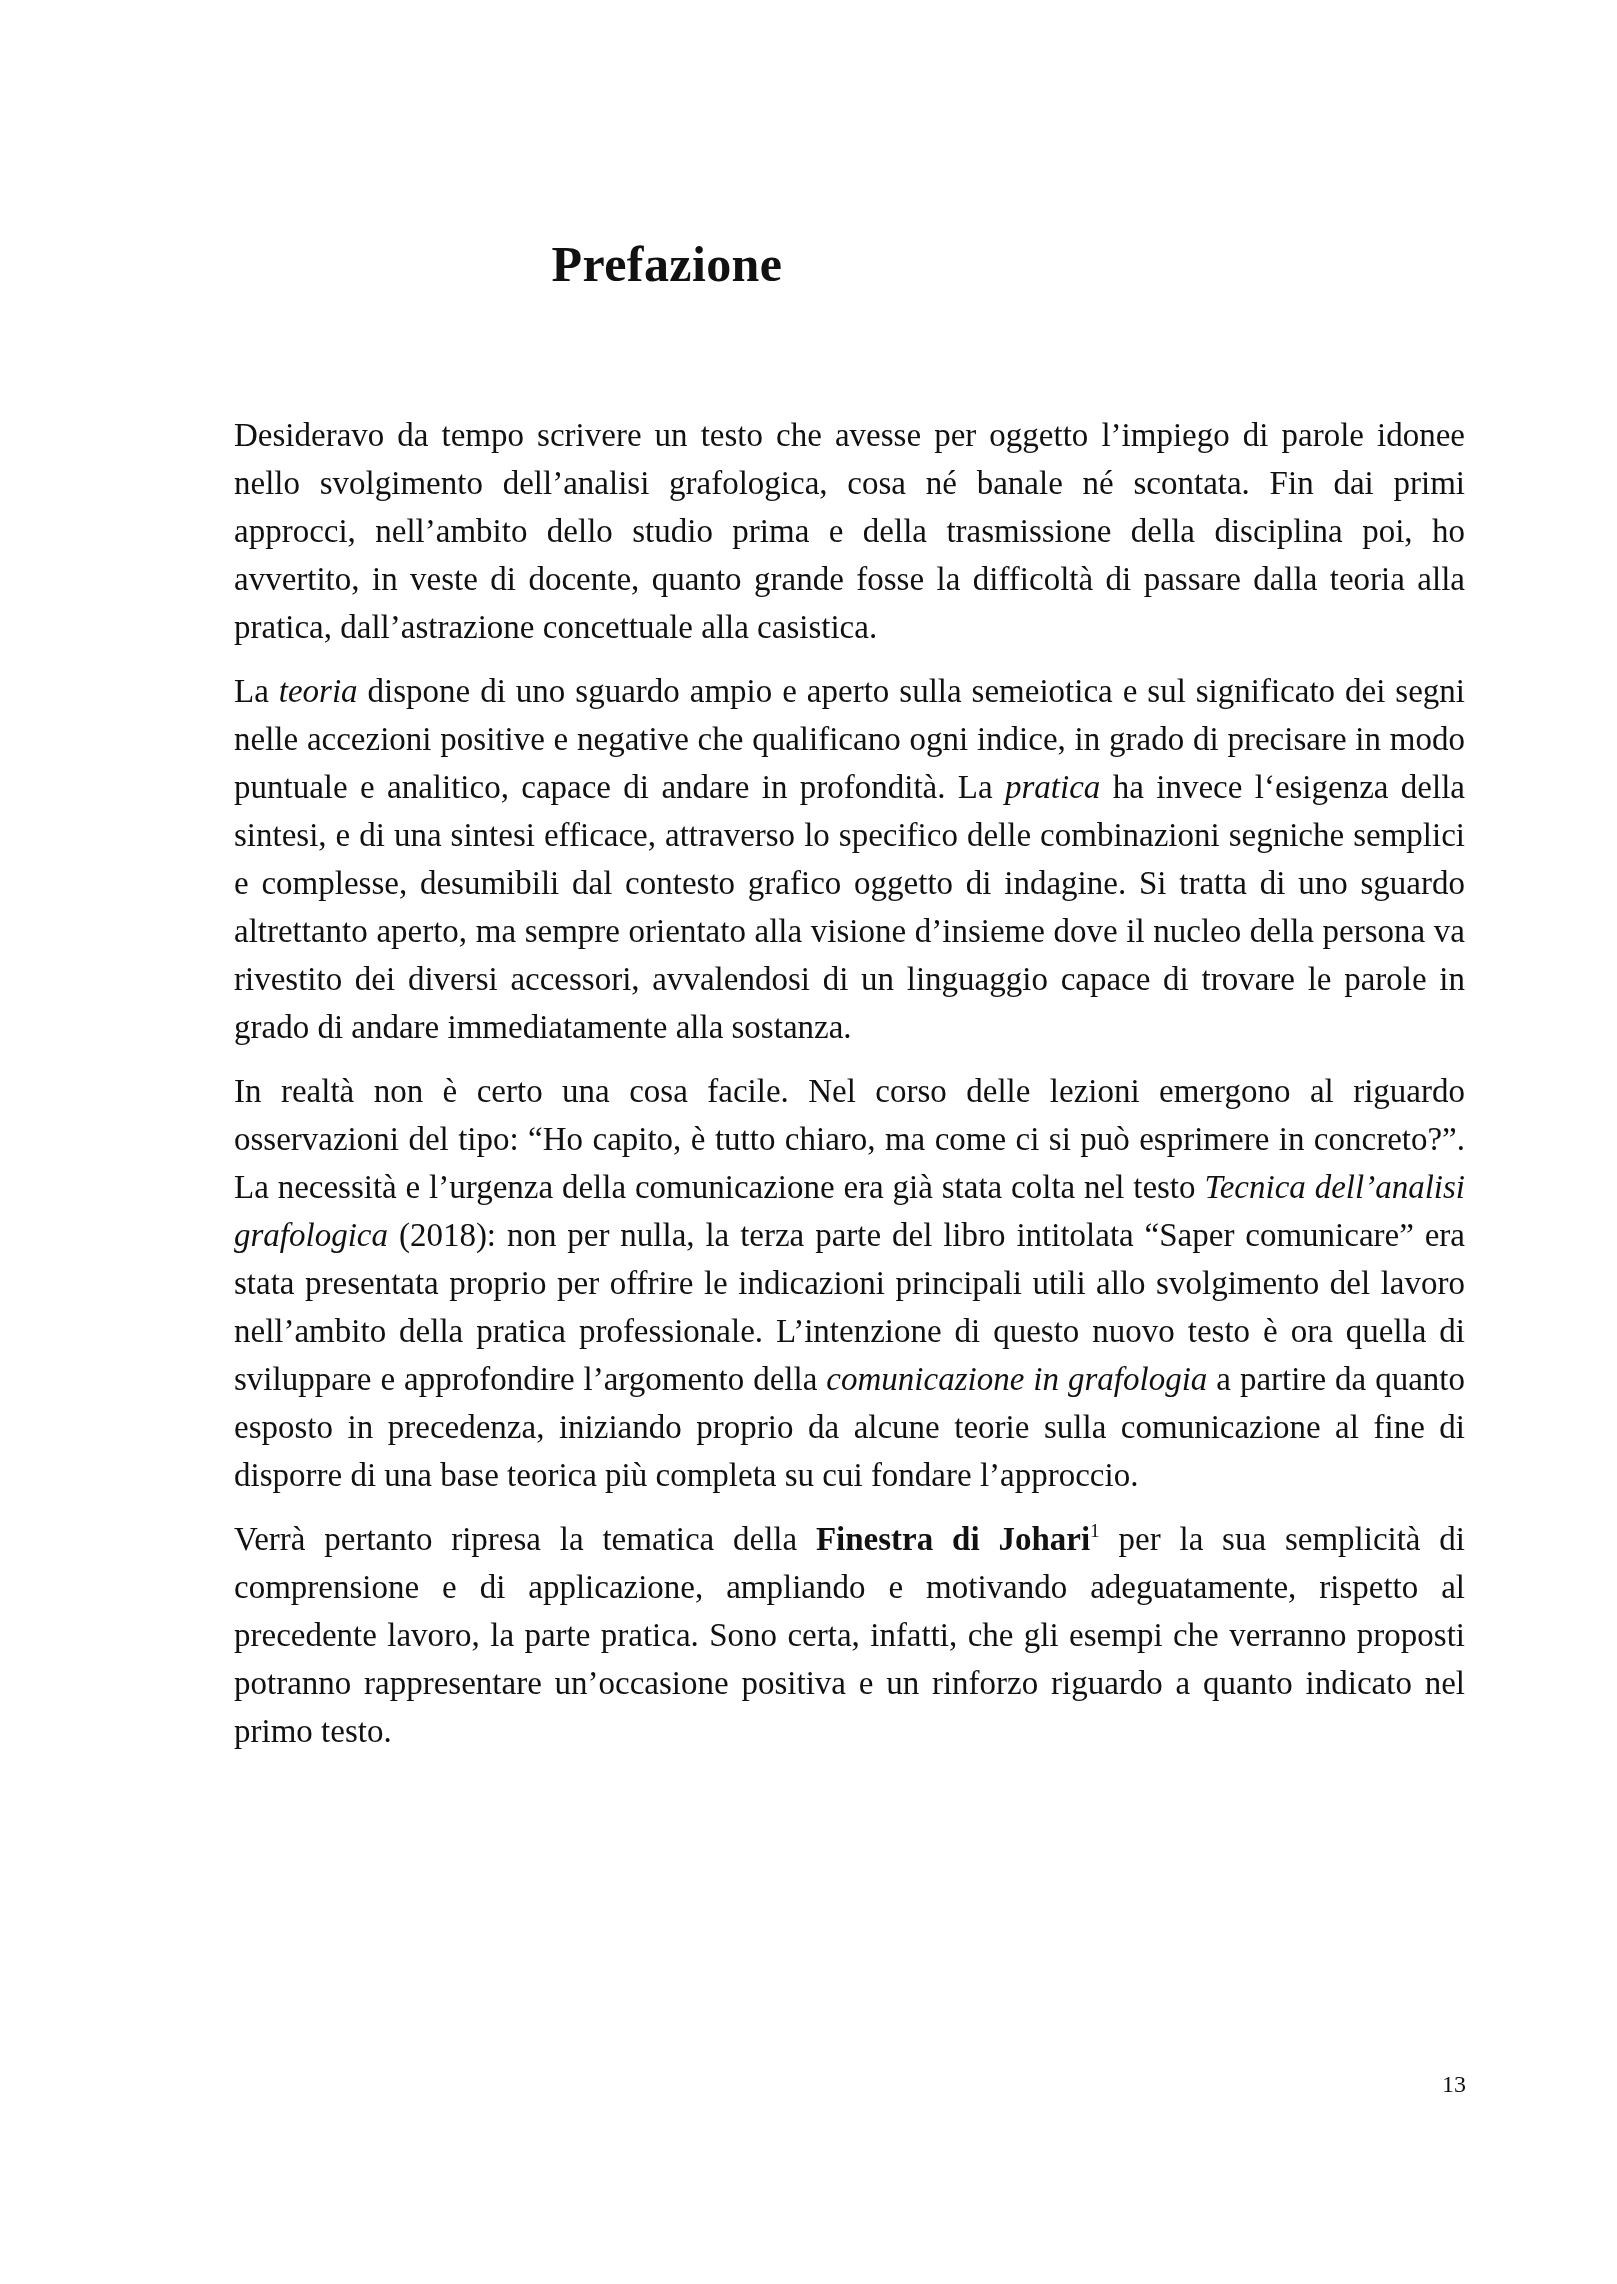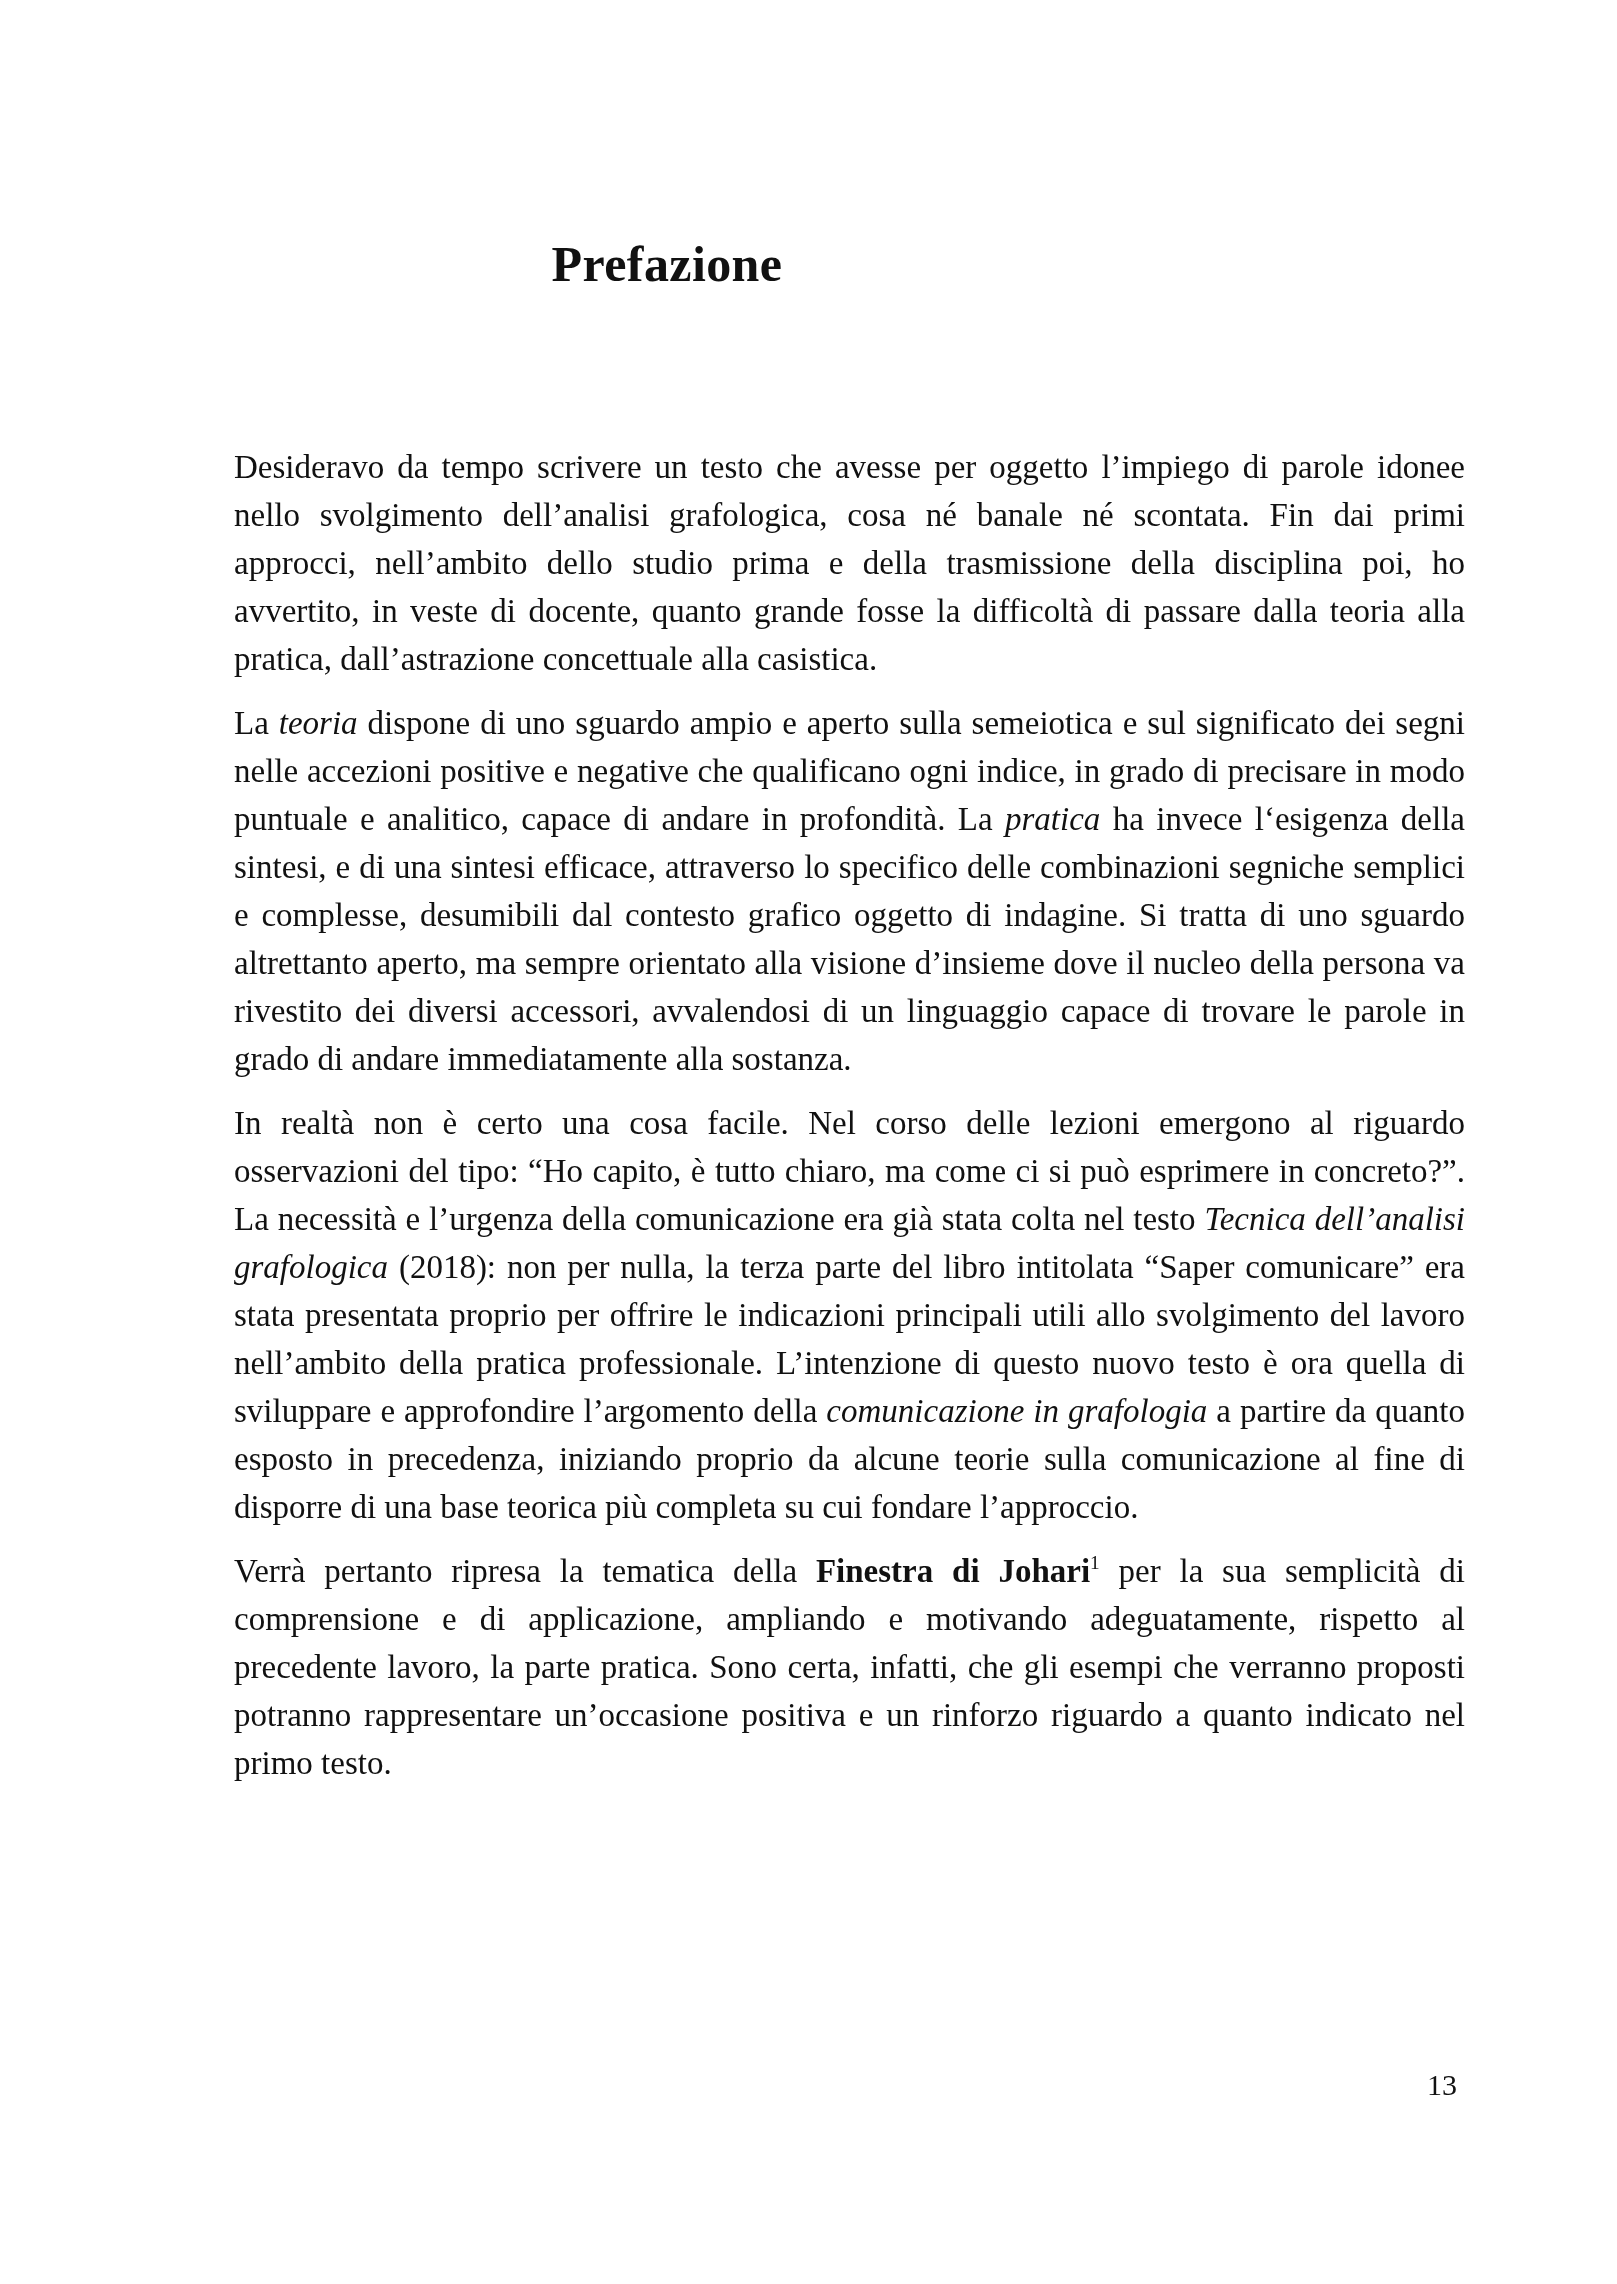--- a/index.html
+++ b/index.html
@@ -25,43 +25,42 @@
       font-size: 50px;
       line-height: 64px;
       margin: 0;
       letter-spacing: 0.4px;
     }
     .body-text {
       position: absolute;
       left: 234px;
       top: 411px;
       width: 1231px;
-      margin-top: 32px;
     }
     .paragraph {
       margin: 0 0 16px 0;
       font-size: 33px;
       line-height: 48px;
       text-align: justify;
       hyphens: none;
     }
     .paragraph em { font-style: italic; }
     .paragraph strong { font-weight: bold; }
     .paragraph sup {
       font-size: 19.3px;
       line-height: 0;
       vertical-align: 13px;
     }
     .page-number {
       position: absolute;
       left: 1418px;
       top: 2070px;
       width: 48px;
-      text-align: center;
-      font-size: 30px;
+      text-align: right;
+      font-size: 24px;
       line-height: 29px;
     }
   </style>
 </head>
 <body>
 
 <h1 class="page-title">Prefazione</h1>
 
 <div class="body-text">
   <p class="paragraph">

